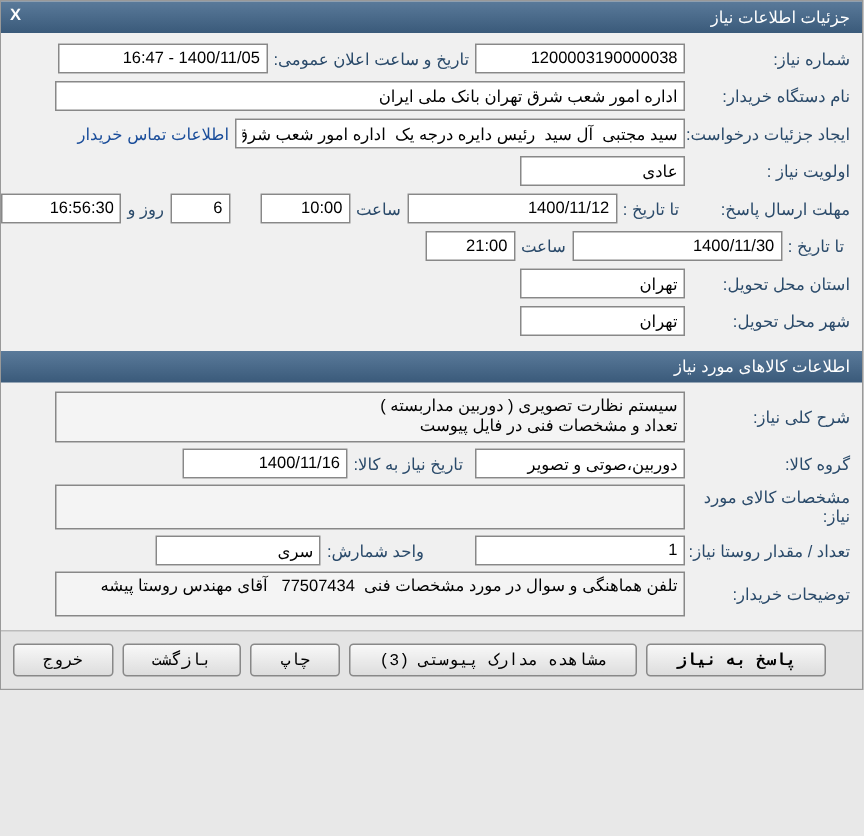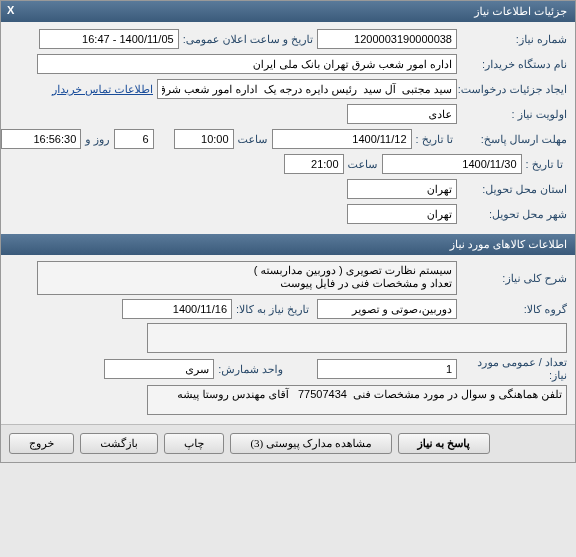--- a/index.html
+++ b/index.html
@@ -62,36 +62,35 @@
 .w-xlong { width: 420px; }
 .w-mid { width: 140px; }
 .w-short { width: 110px; }
 .w-time { width: 60px; }
 .w-num { width: 80px; }
 .w-tiny { width: 40px; }
 .ro { background: #f4f4f4; }
 .yellow { background: #fff8b0; }
 .link {
   color: #1a4d9a;
-  text-decoration: underline;
   cursor: pointer;
   font-size: 11px;
   margin-right: 4px;
 }
 .footer {
   display: flex;
   justify-content: flex-start;
   gap: 6px;
   padding: 8px;
   background: #e4e4e4;
   border-top: 1px solid #bbb;
   flex-direction: row-reverse;
 }
 button {
-  font-family: Liberation Serif, serif;
+  font-family: Liberation Mono, monospace;
   font-size: 11px;
   padding: 3px 19px;
   background: linear-gradient(#f8f8f8,#ddd);
   border: 1px solid #888;
   border-radius: 3px;
   cursor: pointer;
   min-width: 60px;
 }
 .btn-primary { font-weight: bold; }
 </style>
@@ -173,31 +172,33 @@
     </div>
 
     <div class="row">
       <span class="label">گروه کالا:</span>
       <input type="text" class="w-mid ro" readonly="" value="دوربین،صوتی و تصویر" style="">
       <span class="label-inline" style="margin-right:4px">تاریخ نیاز به کالا:</span>
       <input type="text" class="w-short ro" readonly="" value="1400/11/16" style="">
     </div>
 
     <div class="row">
+      <span class="label">مشخصات کالای مورد نیاز:</span>
       <textarea rows="2" class="w-xlong ro" readonly="" style="height: 30px;"></textarea>
     </div>
 
     <div class="row">
-      <span class="label">تعداد / عمومی مورد نیاز:</span>
+      <span class="label">تعداد / مقدار روستا نیاز:</span>
       <input type="text" class="w-mid ro" readonly="" value="1" style="">
       <span class="label-inline" style="margin-right:30px">واحد شمارش:</span>
       <input type="text" class="w-short ro" readonly="" value="سری" style="">
     </div>
 
     <div class="row">
+      <span class="label">توضیحات خریدار:</span>
       <textarea rows="2" class="w-xlong ro" readonly="" style="height: 30px;">تلفن هماهنگی و سوال در مورد مشخصات فنی  77507434   آقای مهندس روستا پیشه</textarea>
     </div>
   </div>
 
   <div class="footer">
     <button>خروج</button>
     <button>بازگشت</button>
     <button>چاپ</button>
     <button>مشاهده مدارک پیوستی (3)</button>
     <button class="btn-primary">پاسخ به نیاز</button>

